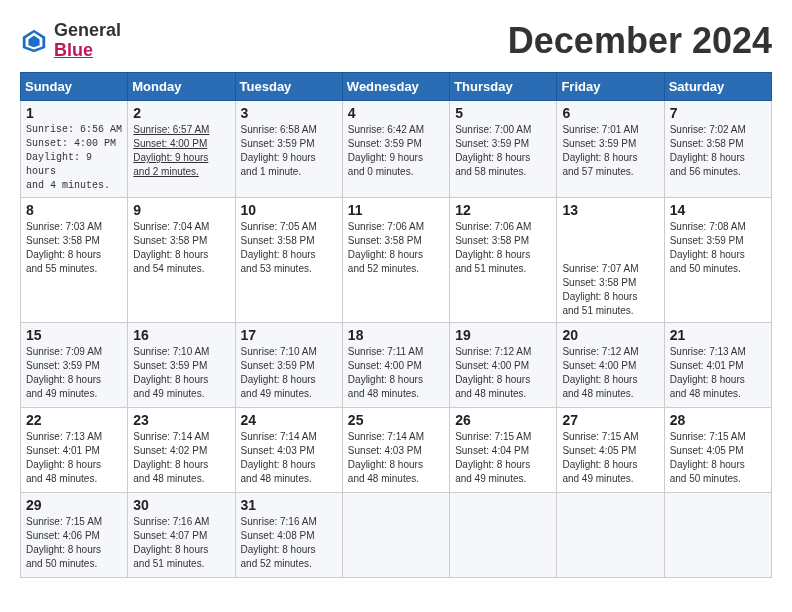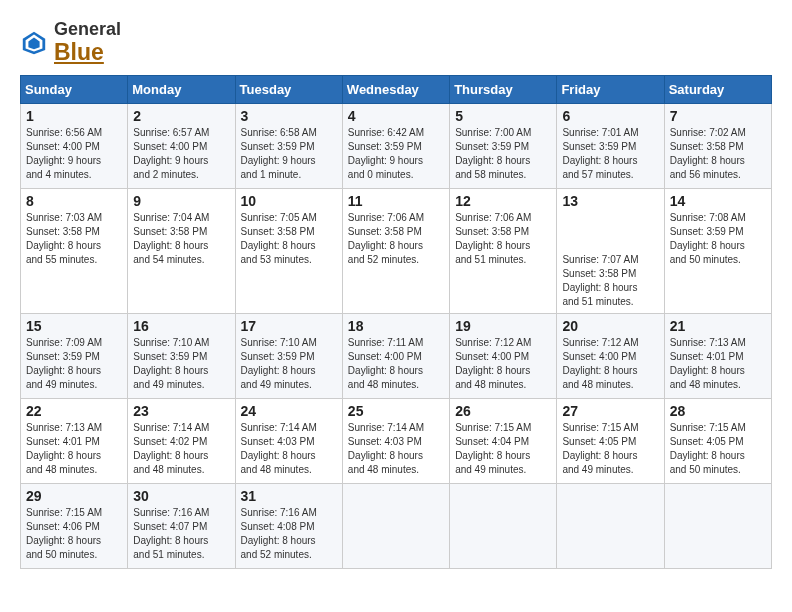--- a/index.html
+++ b/index.html
@@ -25,23 +25,23 @@
       display: flex;
       flex-direction: column;
       line-height: 1.1;
     }
     .logo-general {
       font-size: 18px;
       font-weight: bold;
       color: #333;
     }
     .logo-blue {
-      font-size: 23px;
-      font-weight: bold;
-      color: #a16207;
+      font-size: 18px;
+      font-weight: bold;
+      color: #be185d;
       text-decoration: underline;
     }
     .logo-icon {
       width: 28px;
       height: 28px;
     }
     .title-area {
       text-align: right;
     }
     .month-title {
@@ -107,47 +107,48 @@
       <polygon points="20,4 36,14 36,30 20,36 4,30 4,14" fill="#1a6fc4"></polygon>
       <polygon points="20,8 32,16 32,28 20,32 8,28 8,16" fill="#fff"></polygon>
       <polygon points="20,12 28,18 28,26 20,29 12,26 12,18" fill="#1a6fc4"></polygon>
     </svg>
     <div class="logo-text">
       <span class="logo-general">General</span>
       <span class="logo-blue">Blue</span>
     </div>
   </div>
   <div class="title-area">
+    <div class="month-title">December 2024</div>
   </div>
 </div>
 
 <table>
   <thead>
     <tr>
     <th>Sunday</th>
         <th>Monday</th>
         <th>Tuesday</th>
         <th>Wednesday</th>
         <th>Thursday</th>
         <th>Friday</th>
         <th>Saturday</th>
       </tr>
   </thead>
   <tbody id="calendar-body">
   <tr>
         <td>
           <span class="day-number">1</span>
-          <div class="day-detail" style="white-space: pre-line;">Sunrise: 6:56 AM
+          <div class="day-detail" style="white-space: pre-line; font-family: Liberation Mono, monospace;">Sunrise: 6:56 AM
 Sunset: 4:00 PM
 Daylight: 9 hours
 and 4 minutes.</div>
         </td>
         <td>
           <span class="day-number">2</span>
-          <div class="day-detail" style="white-space: pre-line;">Sunrise: 6:57 AM
+          <div class="day-detail" style="white-space: pre-line; text-decoration: underline;">Sunrise: 6:57 AM
 Sunset: 4:00 PM
 Daylight: 9 hours
 and 2 minutes.</div>
         </td>
         <td>
           <span class="day-number">3</span>
           <div class="day-detail" style="white-space: pre-line;">Sunrise: 6:58 AM
 Sunset: 3:59 PM
 Daylight: 9 hours
 and 1 minute.</div>

